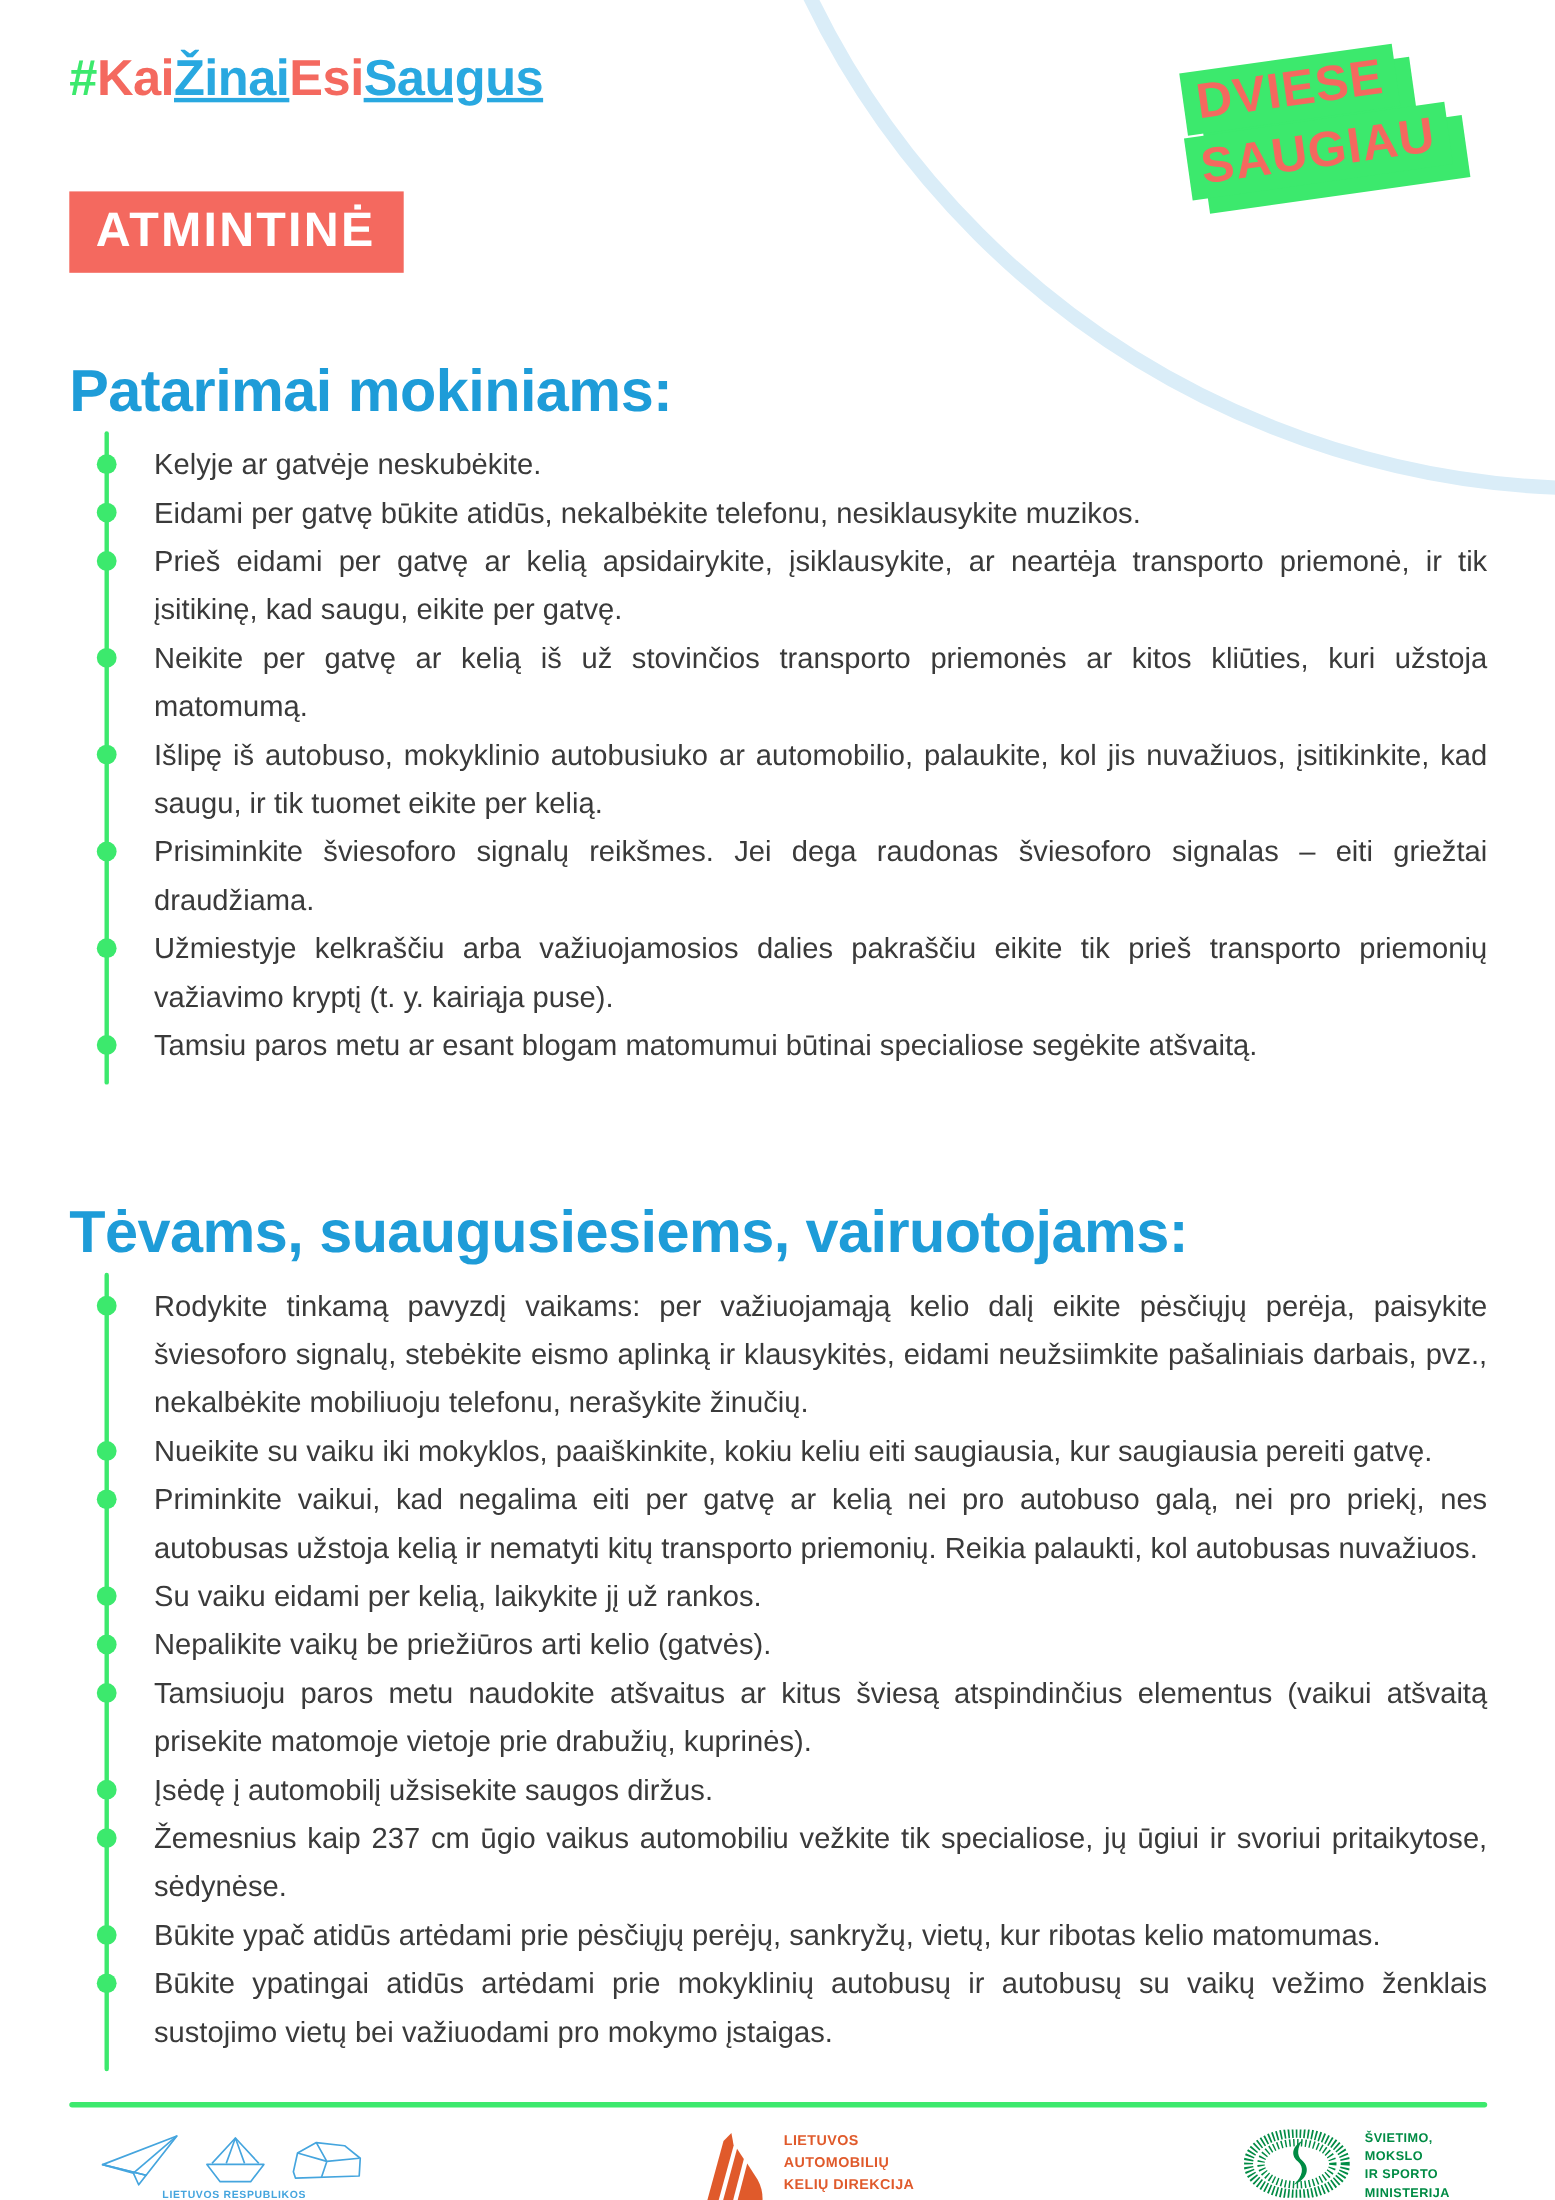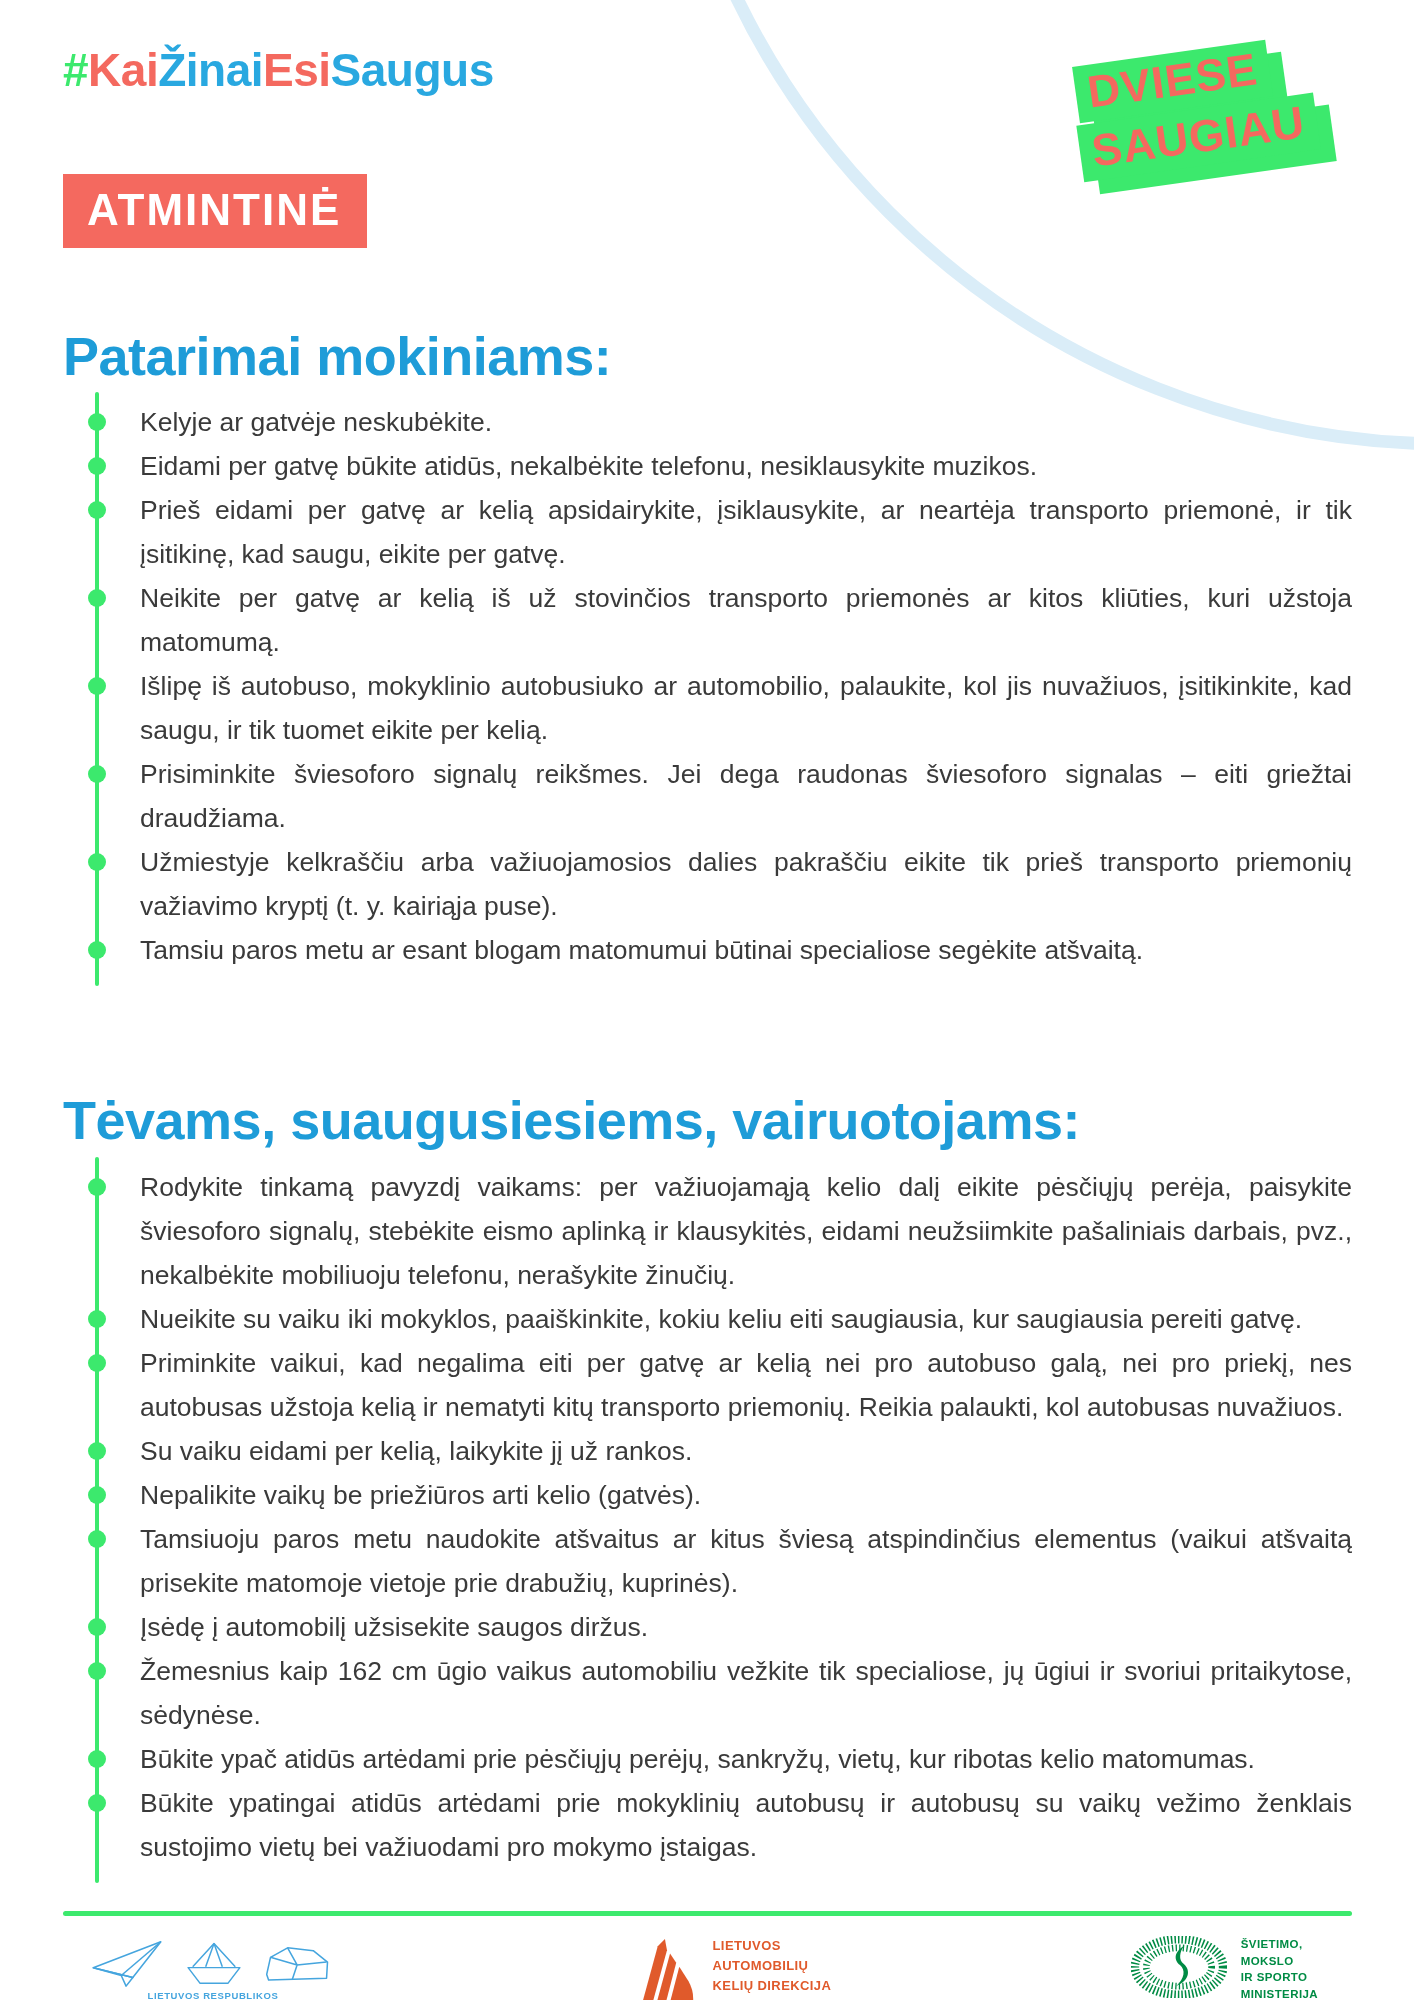--- a/index.html
+++ b/index.html
@@ -11,21 +11,21 @@
   }
   .arc-svg{position:absolute; top:0; left:0; pointer-events:none;}
   .arc-svg circle{fill:none; stroke:var(--arc); stroke-width:13px;}
 
   .content{position:relative; padding:45px 62px 0 63px;}
 
   
   .hashtag{font-size:46px; font-weight:700; letter-spacing:-0.5px; line-height:1.1; white-space:nowrap;}
   .hashtag .c-green{color:var(--green);}
   .hashtag .c-salmon{color:var(--salmon);}
-  .hashtag .c-blue{color:var(--hashblue);}
+  .hashtag .c-blue{color:var(--hashblue);text-decoration:underline;}
 
   
   .badge{
     position:absolute; top:50px; right:100px; transform:rotate(-8deg);
     display:flex; flex-direction:column; align-items:flex-start;
   }
   .badge .line{
     display:inline-block; background:var(--green); color:var(--salmon);
     font-size:45px; font-weight:800; letter-spacing:1px; line-height:1;
     padding:5px 12px 7px 12px;
@@ -142,21 +142,21 @@
         <li>Priminkite vaikui, kad negalima eiti per gatvę ar kelią nei pro autobuso galą, nei pro priekį, nes autobusas užstoja kelią ir nematyti kitų transporto priemonių. Reikia palaukti, kol autobusas nuvažiuos.</li>
 
         <li>Su vaiku eidami per kelią, laikykite jį už rankos.</li>
 
         <li>Nepalikite vaikų be priežiūros arti kelio (gatvės).</li>
 
         <li>Tamsiuoju paros metu naudokite atšvaitus ar kitus šviesą atspindinčius elementus (vaikui atšvaitą prisekite matomoje vietoje prie drabužių, kuprinės).</li>
 
         <li>Įsėdę į automobilį užsisekite saugos diržus.</li>
 
-        <li>Žemesnius kaip 162 cm ūgio vaikus automobiliu vežkite tik specialiose, jų ūgiui ir svoriui pritaikytose, sėdynėse.</li>
+        <li>Žemesnius kaip 237 cm ūgio vaikus automobiliu vežkite tik specialiose, jų ūgiui ir svoriui pritaikytose, sėdynėse.</li>
 
         <li>Būkite ypač atidūs artėdami prie pėsčiųjų perėjų, sankryžų, vietų, kur ribotas kelio matomumas.</li>
 
         <li>Būkite ypatingai atidūs artėdami prie mokyklinių autobusų ir autobusų su vaikų vežimo ženklais sustojimo vietų bei važiuodami pro mokymo įstaigas.</li>
       </ul>
 
     <div class="footer-line"></div>
 
     <div class="footer-logos">
 

